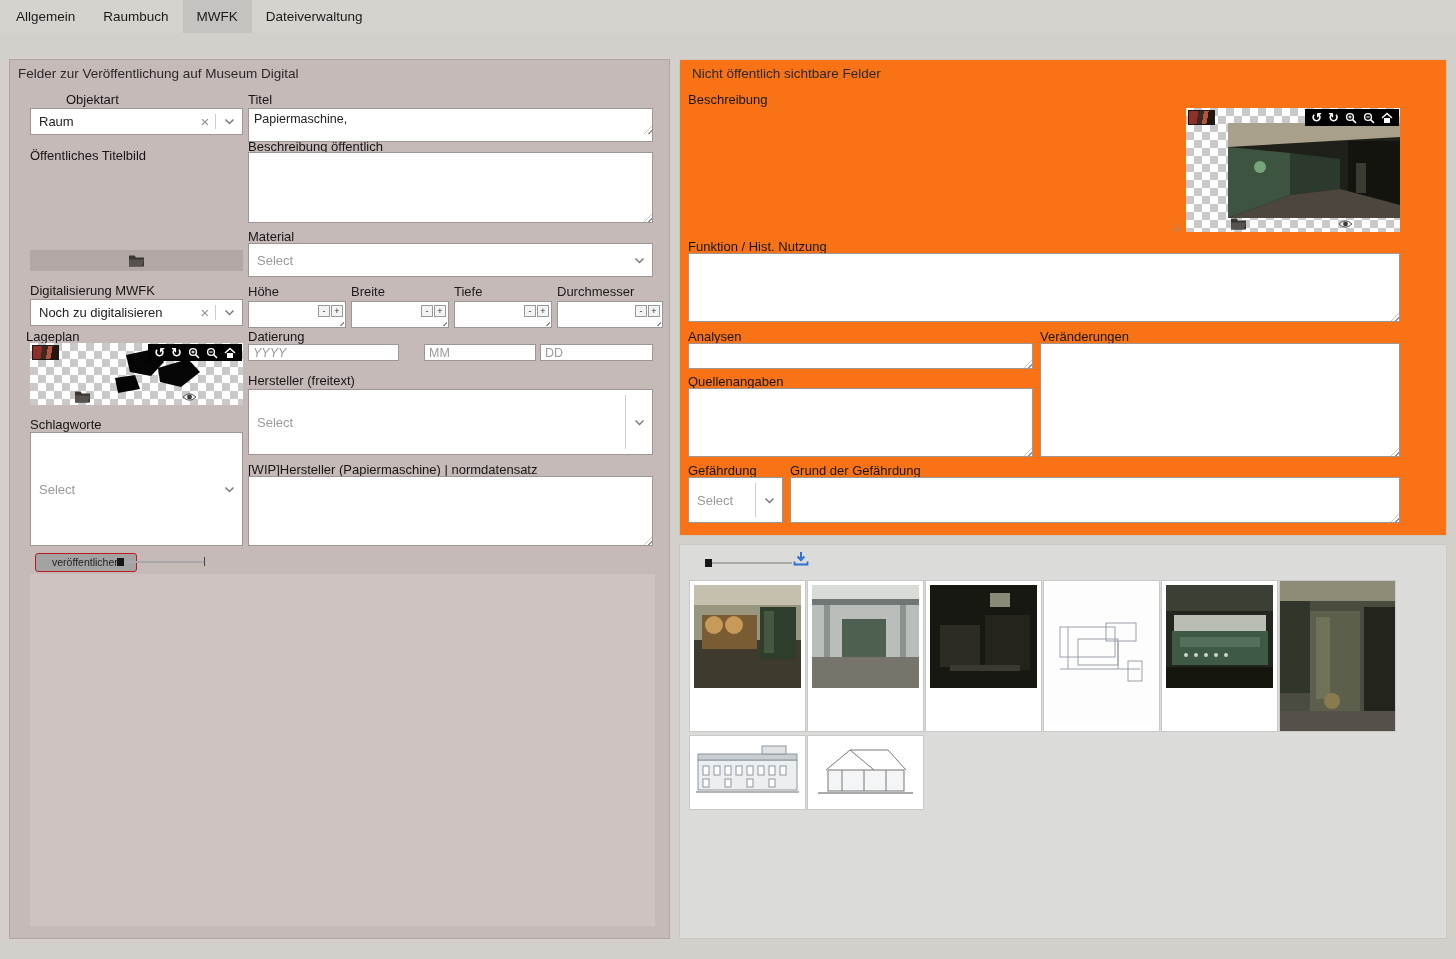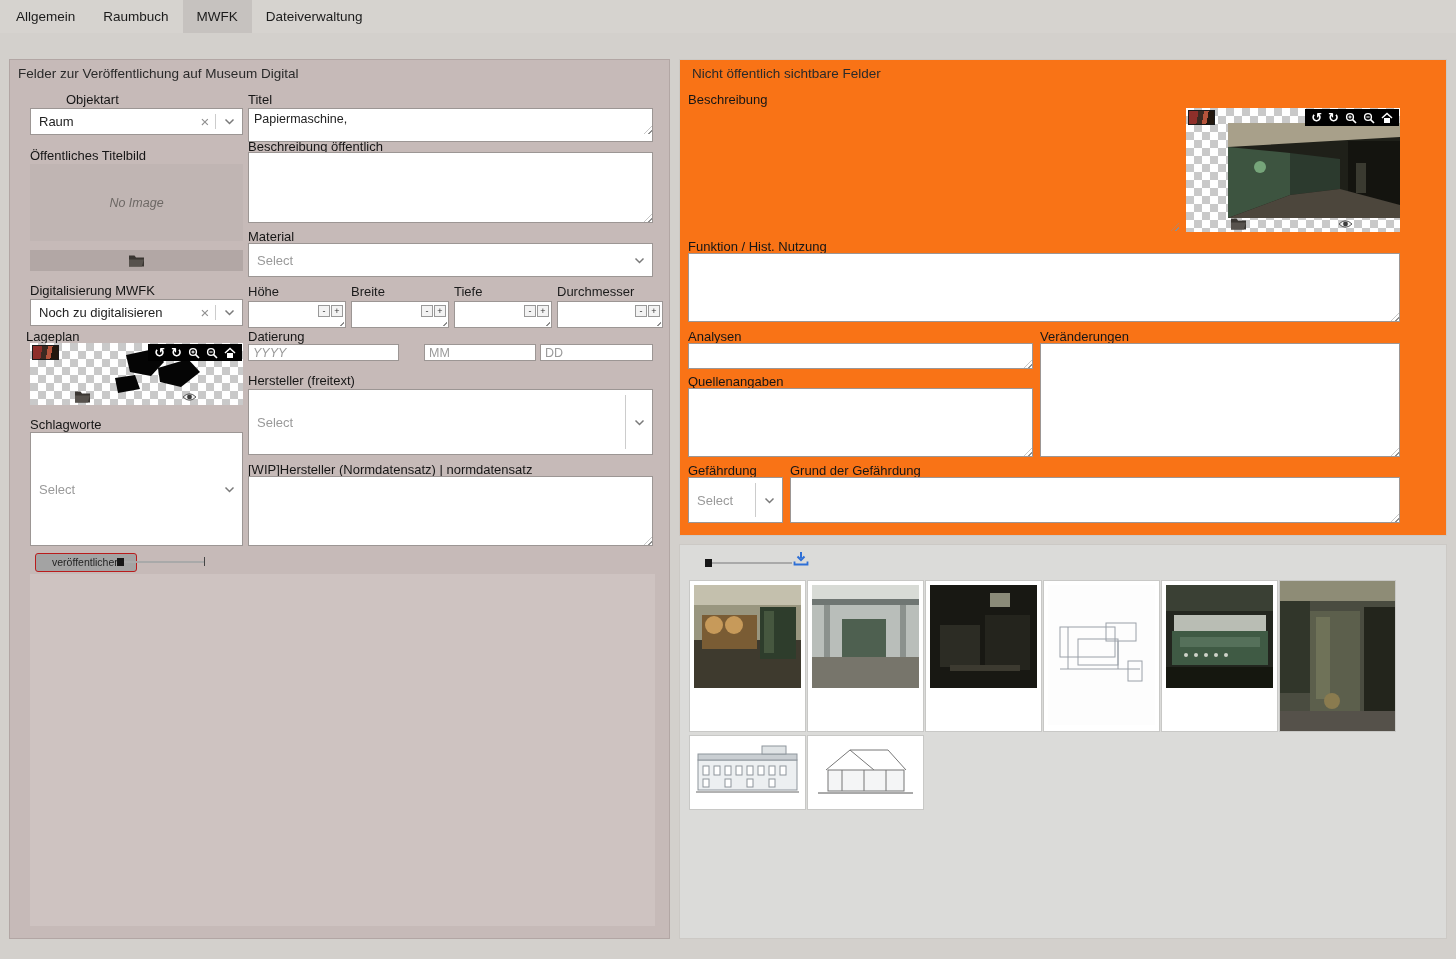--- a/index.html
+++ b/index.html
@@ -138,23 +138,20 @@
       <span class="sel-clear">×</span>
       <span class="sel-div"></span>
       <span class="sel-caret">
         <svg width="11" height="7" viewBox="0 0 11 7">
             <polyline points="1.5,1.5 5.5,5.5 9.5,1.5" fill="none" stroke="#7a7a7a" stroke-width="1.5"></polyline>
           </svg>
       </span>
     </div>
 
     <div class="label lbl-titelbild">Öffentliches Titelbild</div>
-    <div class="box-noimage">
-      <span>No Image</span>
-    </div>
     <button class="btn-folderstrip">
       <span style="display:flex">
         <svg width="17" height="13" viewBox="0 0 17 13">
             <path d="M1 1.5 h5.5 l1.5 2 H16 v9 H1 Z" fill="#3a3632"></path>
             <path d="M1 5.5 h15 l-2.2 7 H1 Z" fill="#57524d"></path>
           </svg>
       </span>
     </button>
 
     <div class="label lbl-digi">Digitalisierung MWFK</div>
@@ -303,21 +300,21 @@
     <div class="sel ctl-hersteller">
       <span class="sel-text ph">Select</span>
       <span class="sel-div"></span>
       <span class="sel-caret">
         <svg width="11" height="7" viewBox="0 0 11 7">
             <polyline points="1.5,1.5 5.5,5.5 9.5,1.5" fill="none" stroke="#7a7a7a" stroke-width="1.5"></polyline>
           </svg>
       </span>
     </div>
 
-    <div class="label lbl-wip">[WIP]Hersteller (Normdatensatz) | normdatensatz</div>
+    <div class="label lbl-wip">[WIP]Hersteller (Papiermaschine) | normdatensatz</div>
     <textarea class="ta ta-wip" spellcheck="false" style=""></textarea>
     <div class="rc" style="left:634px;top:477px"></div>
   </section>
 
   <section class="panel-right-top">
     <div class="panel-title" id="rt-title">Nicht öffentlich sichtbare Felder</div>
 
     <div class="label lbl-rbesch">Beschreibung</div>
     <div class="rc" style="left:491px;top:163px"></div>
 

